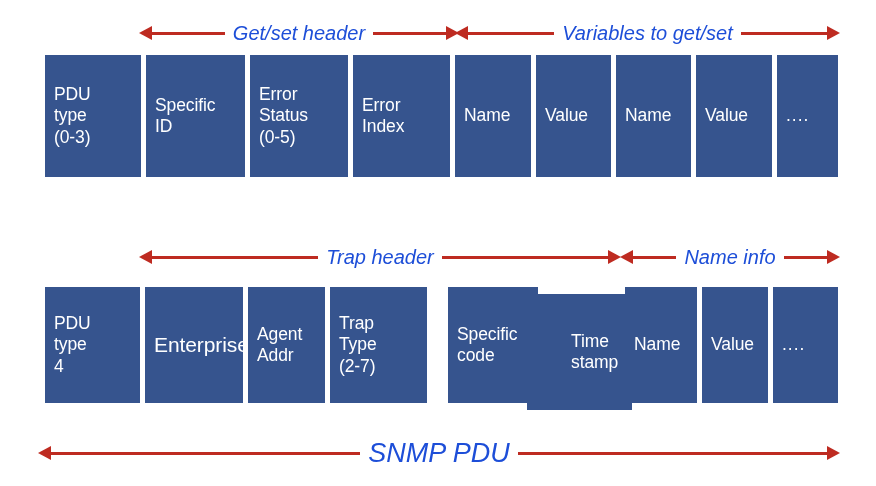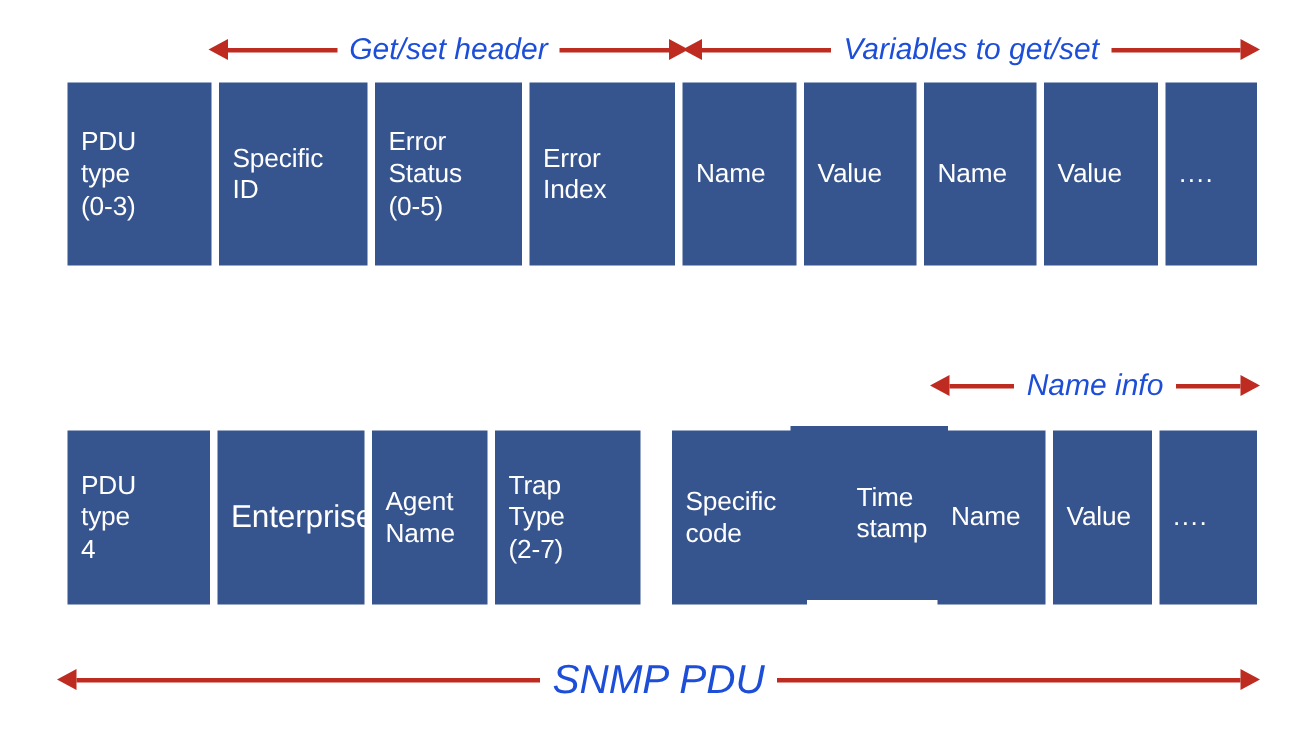--- a/index.html
+++ b/index.html
@@ -139,52 +139,59 @@
       <span class="cell-text">Name</span>
     </div>
     <div class="pdu-cell" style="left:696px; top:55px; width:76px; height:122px;">
       <span class="cell-text">Value</span>
     </div>
     <div class="pdu-cell dots" style="left:777px; top:55px; width:61px; height:122px;">
       <span class="cell-text">....</span>
     </div>
   </div>
 
+  <div class="ann" style="left:139px; top:244px; width:482px;">
+    <span class="head left"></span>
+    <span class="ann-line"></span>
+    <span class="ann-label">Trap header</span>
+    <span class="ann-line"></span>
+    <span class="head right"></span>
+  </div>
 
   <div class="ann" style="left:620px; top:244px; width:220px;">
     <span class="head left"></span>
     <span class="ann-line"></span>
     <span class="ann-label">Name info</span>
     <span class="ann-line"></span>
     <span class="head right"></span>
   </div>
 
   <div class="pdu-row">
     <div class="pdu-cell" style="left:45px; top:287px; width:95px; height:116px;">
       <span class="cell-text">PDU
 type
 4</span>
     </div>
     <div class="pdu-cell narrow" style="left:145px; top:287px; width:98px; height:116px;">
       <span class="cell-text">Enterprise</span>
     </div>
     <div class="pdu-cell" style="left:248px; top:287px; width:77px; height:116px;">
       <span class="cell-text">Agent
-Name</span>
+Addr</span>
     </div>
     <div class="pdu-cell" style="left:330px; top:287px; width:97px; height:116px;">
       <span class="cell-text">Trap
 Type
 (2-7)</span>
     </div>
     <div class="pdu-cell" style="left:432px; top:287px; width:90px; height:116px;margin-left:16px;">
       <span class="cell-text">Specific
 code</span>
     </div>
-    <div class="pdu-cell" style="left:527px; top:284px; width:105px; height:116px;padding-left:44px;">
+    <div class="pdu-cell" style="left:527px; top:294px; width:105px; height:116px;padding-left:44px;">
       <span class="cell-text">Time
 stamp</span>
     </div>
     <div class="pdu-cell" style="left:625px; top:287px; width:72px; height:116px;">
       <span class="cell-text">Name</span>
     </div>
     <div class="pdu-cell" style="left:702px; top:287px; width:66px; height:116px;">
       <span class="cell-text">Value</span>
     </div>
     <div class="pdu-cell dots" style="left:773px; top:287px; width:65px; height:116px;">

